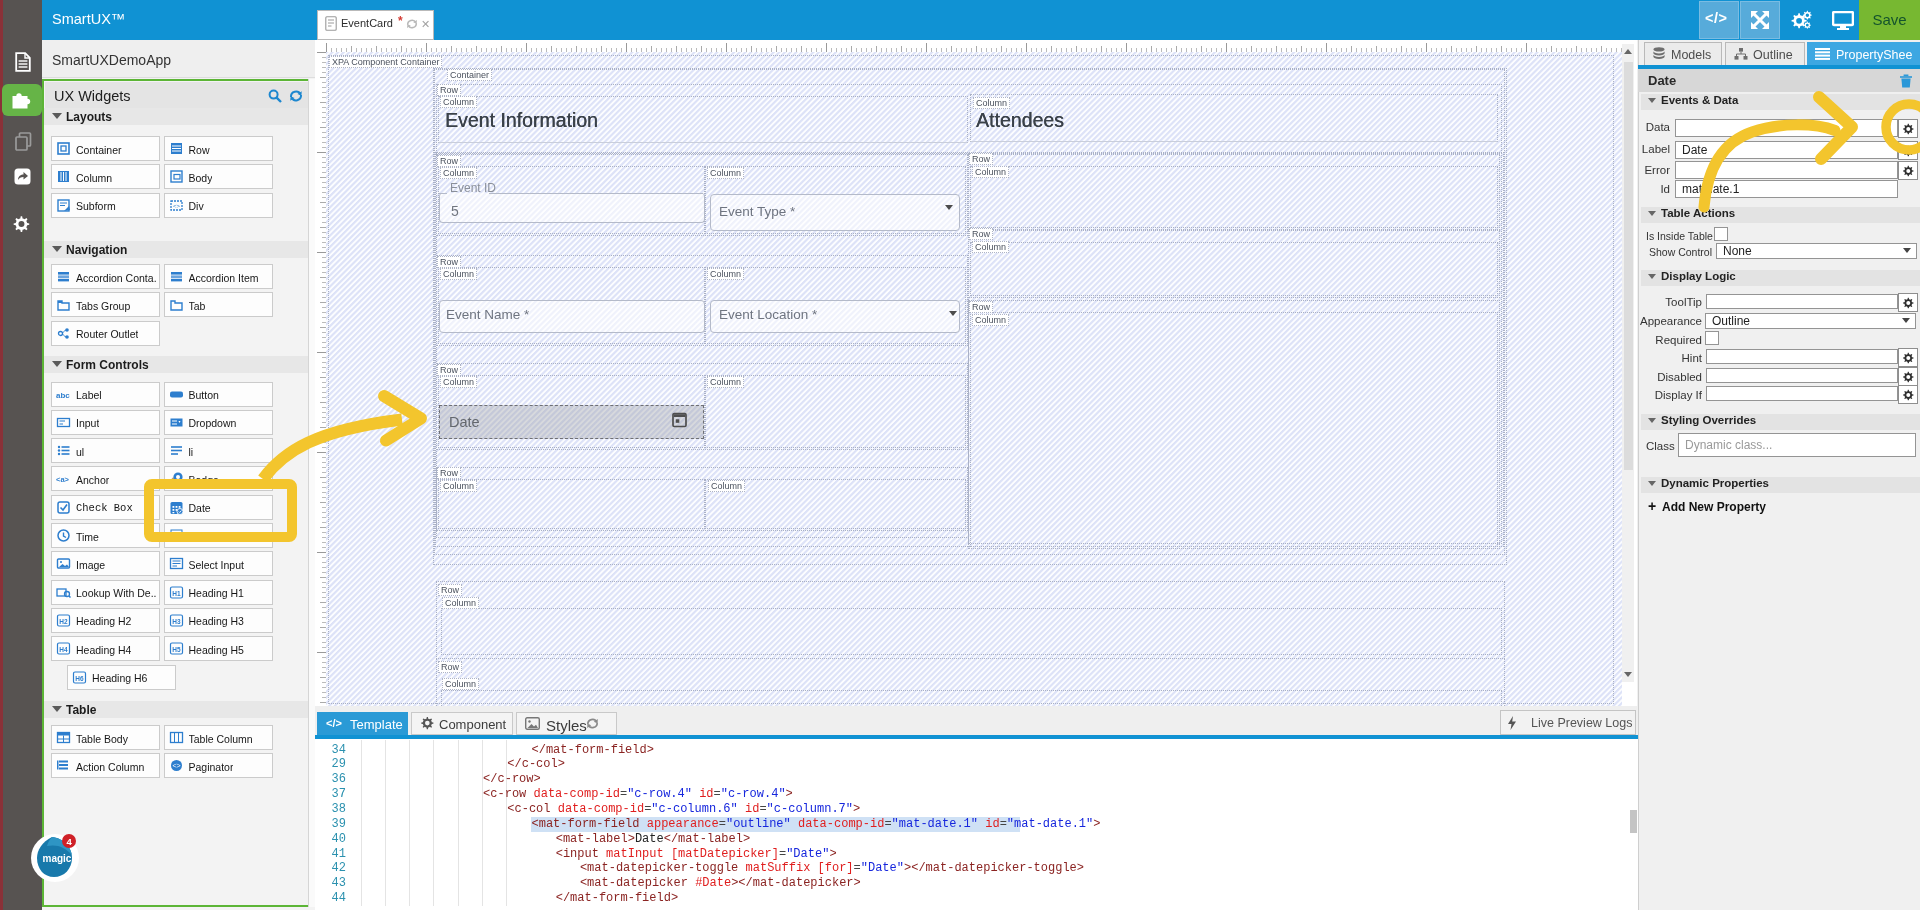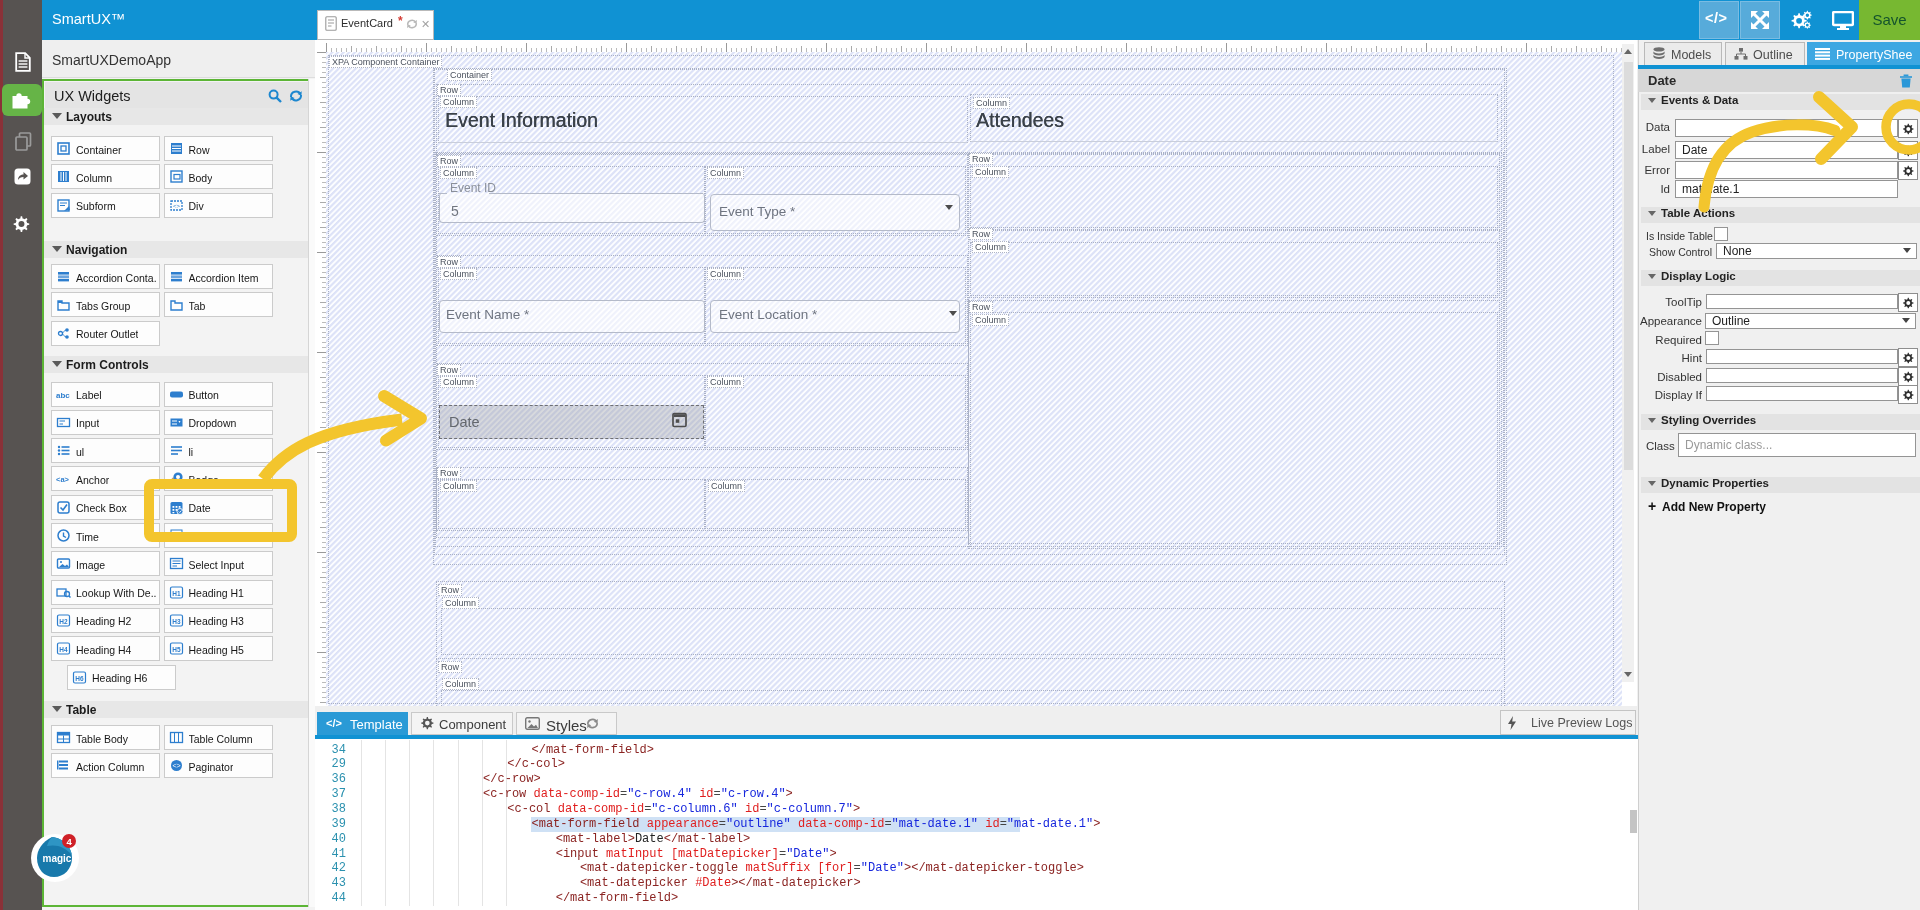--- a/index.html
+++ b/index.html
@@ -276,21 +276,21 @@
     <span class="tx">Anchor</span>
   </div>
 <div class="wbtn" style="left:163.5px;top:466.4px;">
     <svg class="ic" viewBox="0 0 15 15">
       <circle cx="5.5" cy="9.5" r="3.2" fill="#c8a06a"></circle>
       <circle cx="9" cy="6" r="4.6" fill="#2d7ece"></circle>
       <circle cx="9" cy="6" r="2" fill="#fff"></circle>
     </svg>
     <span class="tx">Badge</span>
   </div>
-<div class="wbtn" style="left:51px;top:494.7px;">
+<div class="wbtn" style="left:51px;top:494.7px;font-family:Liberation Mono, monospace;">
     <svg class="ic" viewBox="0 0 15 15">
       <rect x="2" y="2" width="11" height="11" rx="2" fill="none" stroke="#2d7ece" stroke-width="1.5"></rect>
       <path d="M4.5 7.5 L7 10 L11 4.5" fill="none" stroke="#2d7ece" stroke-width="1.6"></path>
     </svg>
     <span class="tx">Check Box</span>
   </div>
 <div class="wbtn" style="left:163.5px;top:494.7px;">
     <svg class="ic" viewBox="0 0 15 15">
       <rect x="1.5" y="2" width="12" height="12" rx="1.5" fill="#2d7ece"></rect>
       <g fill="#fff">

